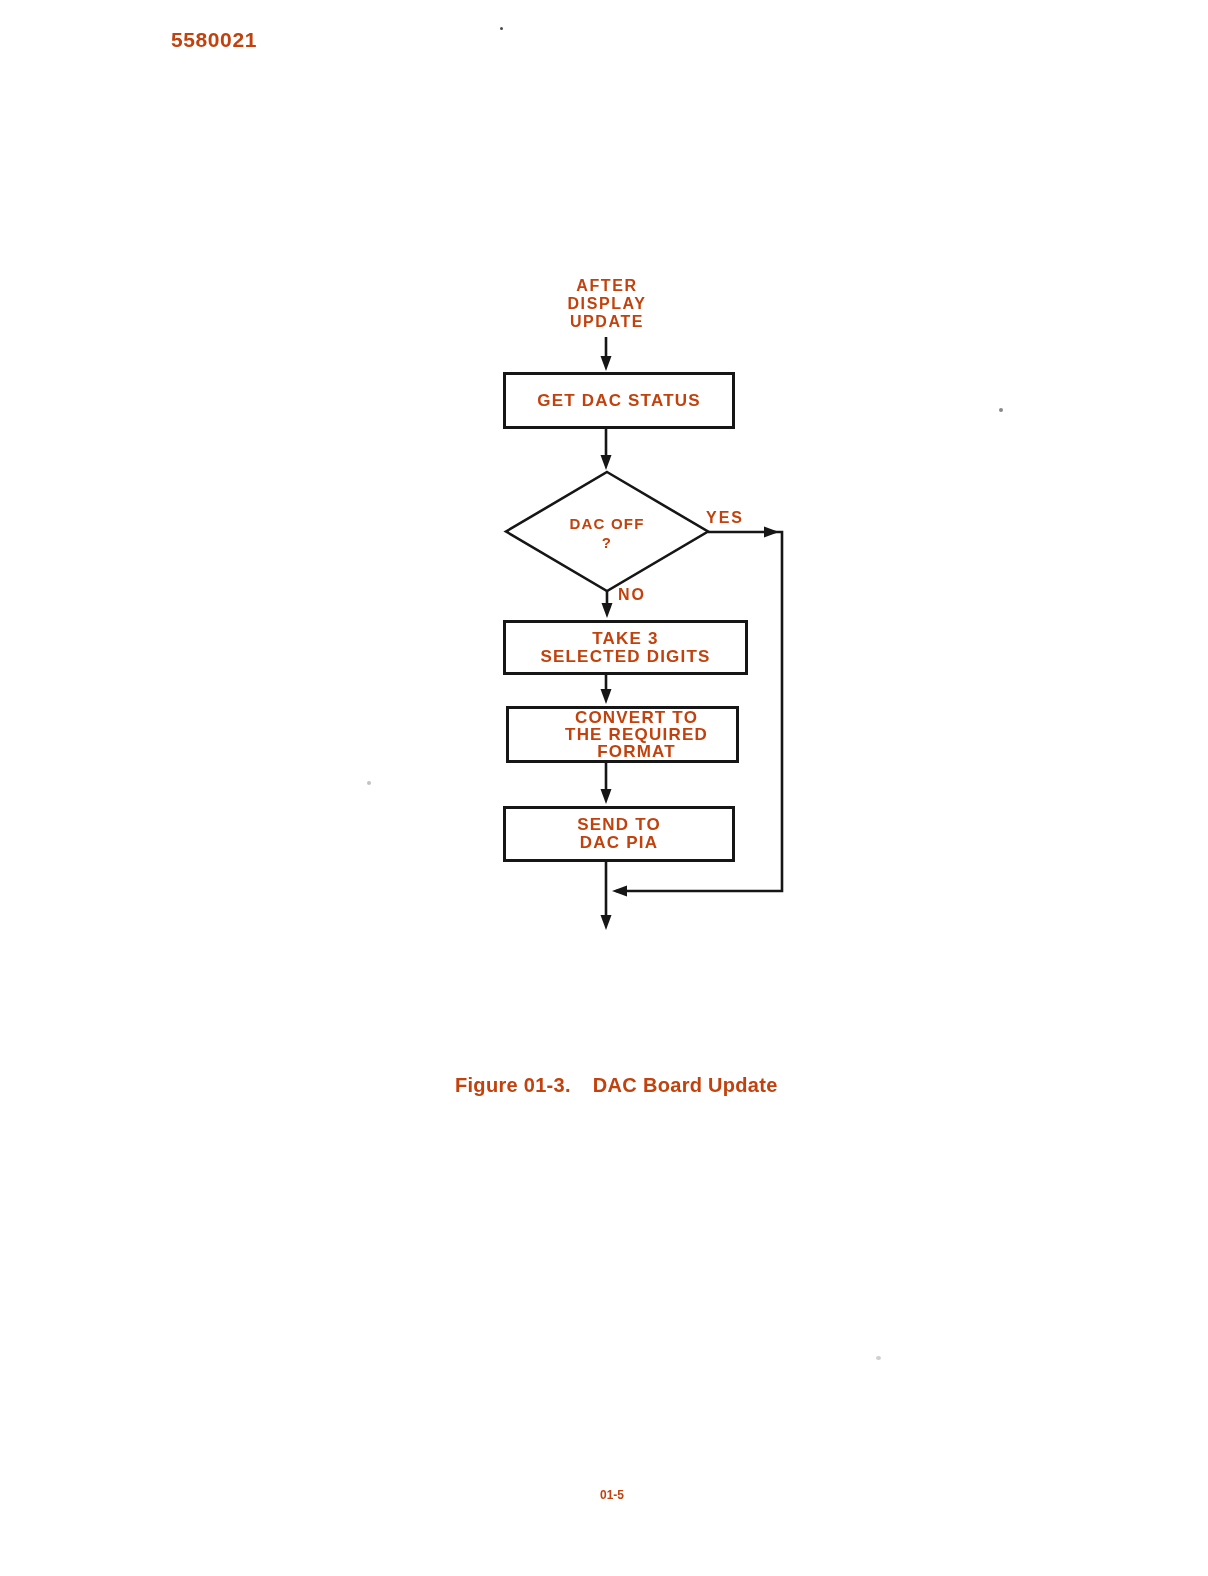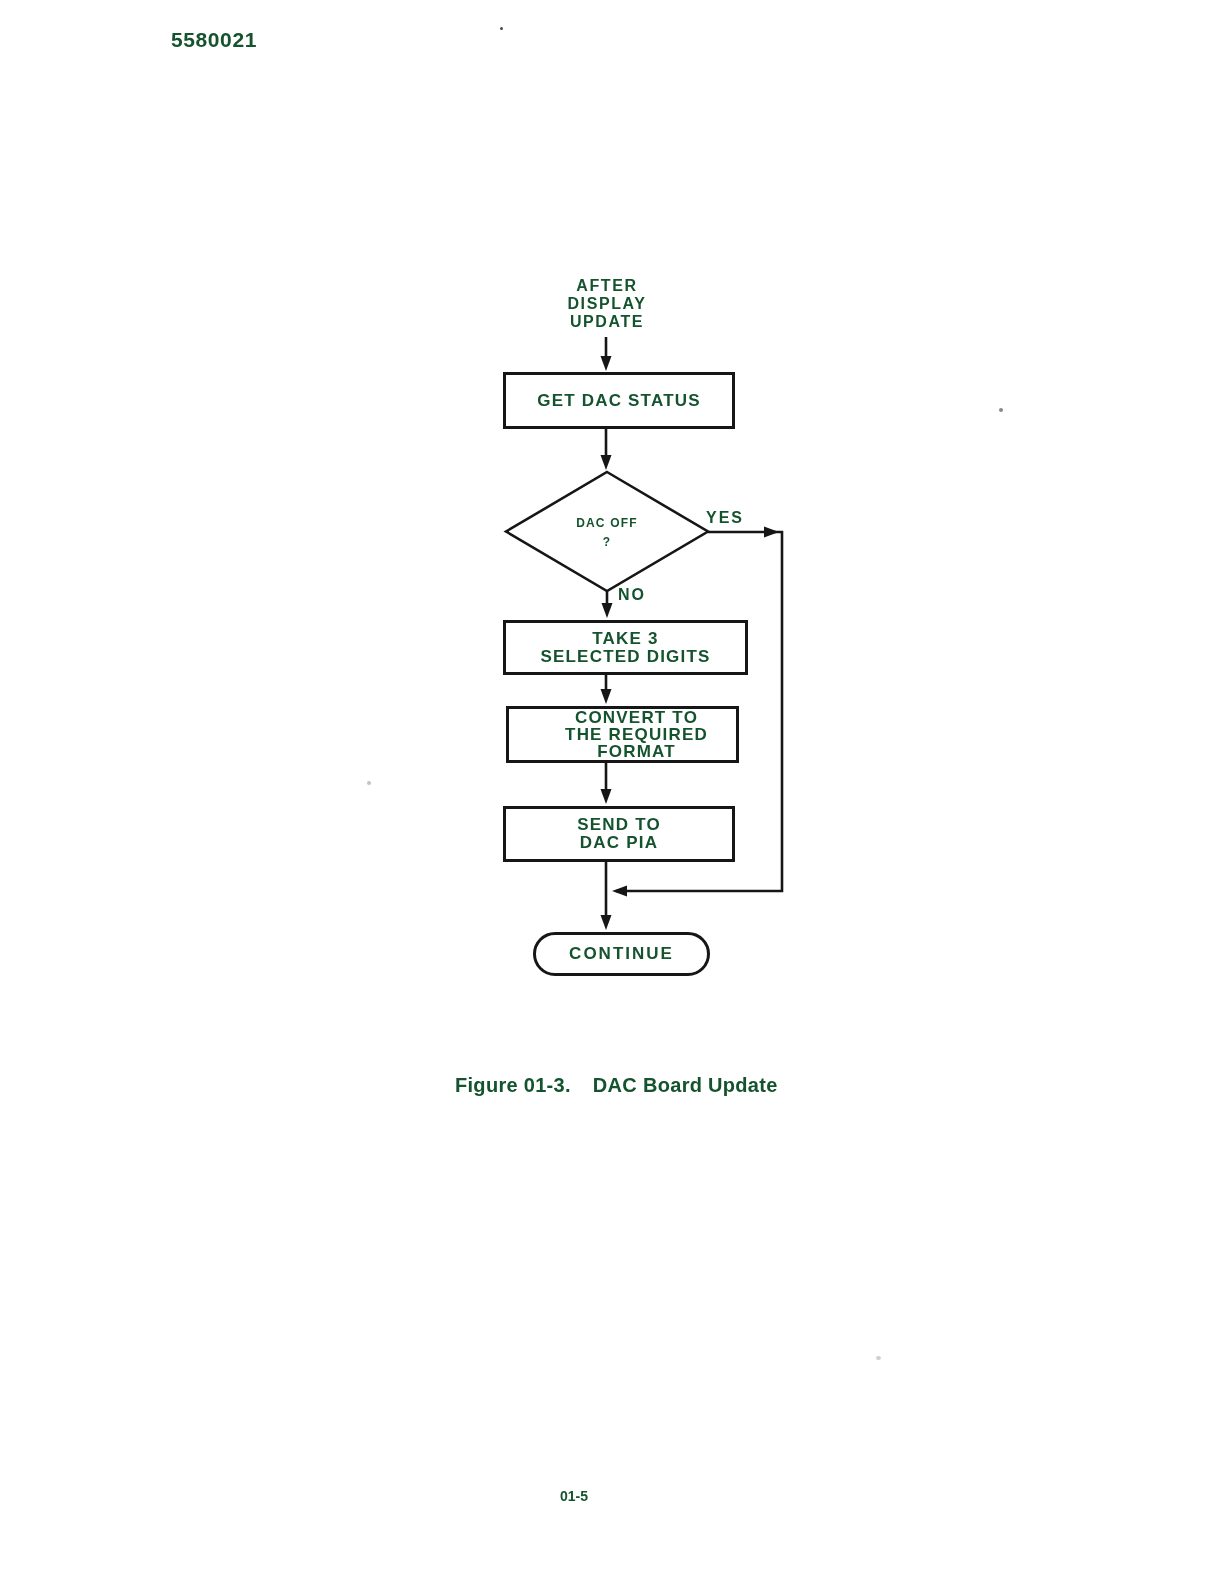--- a/index.html
+++ b/index.html
@@ -2,21 +2,21 @@
 <html><head>
 <meta charset="utf-8">
 <style>
   html, body { margin: 0; padding: 0; background: #e8e8e8; }
   .page {
     position: relative;
     width: 1208px;
     height: 1576px;
     background: #ffffff;
     font-family: "Liberation Sans", sans-serif;
-    color: #14532d;
+    color: #c2410c;
     overflow: hidden;
     margin: 0 auto;
   }
   .doc-number {
     position: absolute;
     left: 171px;
     top: 28px;
     font-size: 21px;
     font-weight: 700;
     letter-spacing: 0.6px;
@@ -63,21 +63,21 @@
   .terminator {
     left: 521px; top: 932px; width: 177px; height: 44px;
     border: 3px solid #161616;
     border-radius: 22px;
     letter-spacing: 2px;
   }
   .diamond-label {
     left: 507px;
     top: 514px;
     width: 200px;
-    font-size: 12px;
+    font-size: 15px;
     line-height: 19px;
     letter-spacing: 1.2px;
   }
   .branch-label {
     position: absolute;
     font-size: 16px;
     font-weight: 700;
     letter-spacing: 2px;
   }
   .yes-label { left: 706px; top: 509px; }
@@ -90,22 +90,22 @@
     gap: 22px;
     font-size: 20px;
     font-weight: 700;
     letter-spacing: 0.3px;
   }
   .page-number {
     position: absolute;
     left: 560px;
     top: 1488px;
     width: 64px;
-    text-align: left;
-    font-size: 14px;
+    text-align: right;
+    font-size: 12px;
     font-weight: 700;
   }
   .speck { position: absolute; border-radius: 50%; }
   .speck-1 { left: 500px; top: 27px;   width: 3px; height: 3px; background: #4a4a4a; }
   .speck-2 { left: 367px; top: 781px;  width: 4px; height: 4px; background: #c2c2c2; }
   .speck-3 { left: 999px; top: 408px;  width: 4px; height: 4px; background: #8a8a8a; }
   .speck-4 { left: 876px; top: 1356px; width: 5px; height: 4px; background: #cfcfcf; }
 </style>
 </head>
 <body>
@@ -157,21 +157,20 @@
   <div class="node process node-take3">TAKE 3
 SELECTED DIGITS</div>
 
   <div class="node process node-convert">CONVERT TO
 THE REQUIRED
 FORMAT</div>
 
   <div class="node process node-send">SEND TO
 DAC PIA</div>
 
-  <div class="node terminator">CONTINUE</div>
 
   <div class="caption">
     <span>Figure 01-3.</span>
     <span>DAC Board Update</span>
   </div>
 
   <div class="page-number">01-5</div>
 
   <div class="speck speck-1"></div>
   <div class="speck speck-2"></div>

